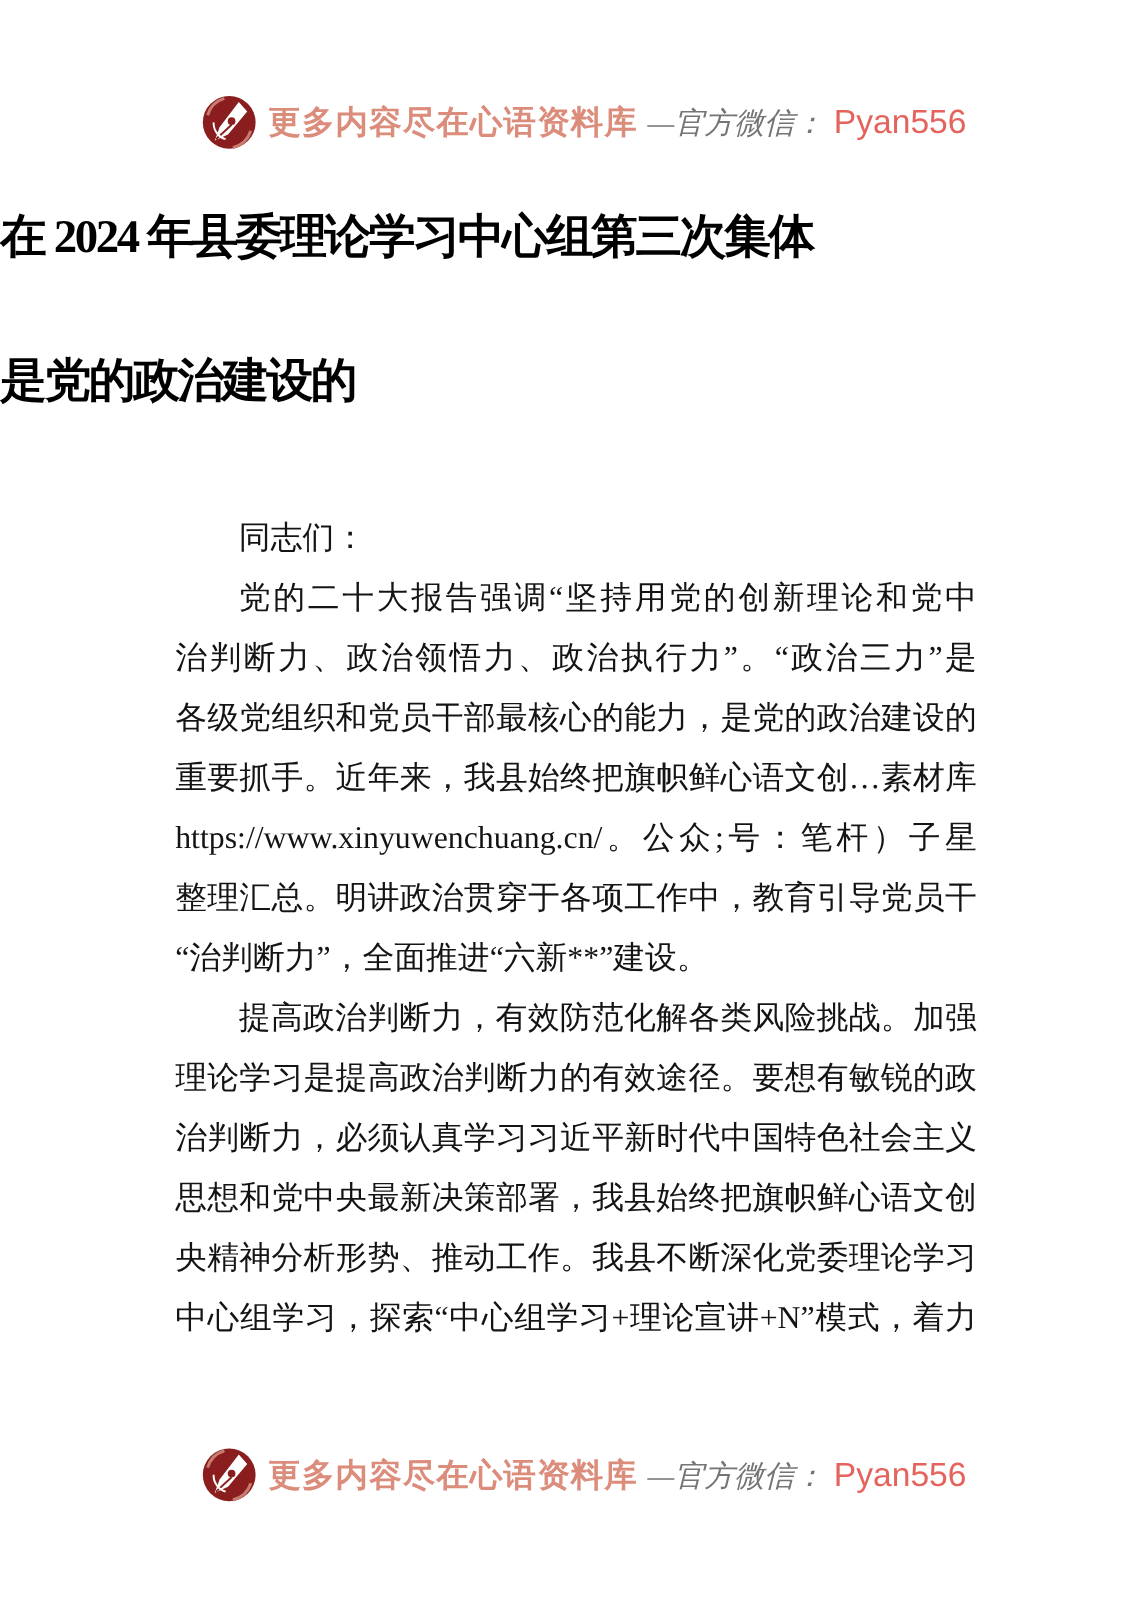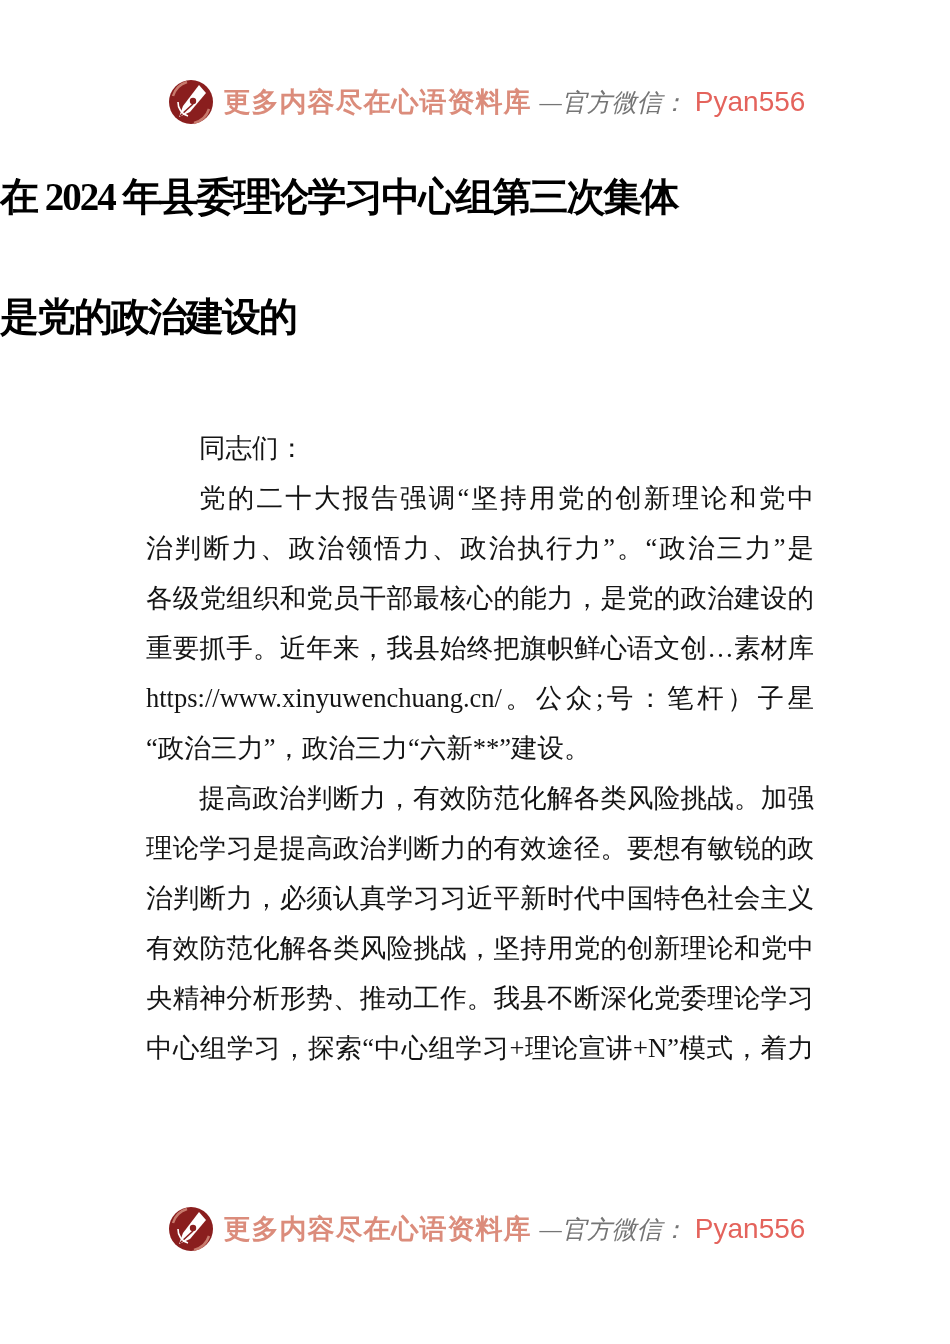--- a/index.html
+++ b/index.html
@@ -98,25 +98,26 @@
   <div class="title-line l1">在 2024 年县委理论学习中心组第三次集体</div>
   <div class="title-line l2">是党的政治建设的</div>
 
   <div class="doc-body">
       <div class="line indent">同志们：</div>
       <div class="line indent fill">党的二十大报告强调“坚持用党的创新理论和党中</div>
       <div class="line fill">治判断力、政治领悟力、政治执行力”。“政治三力”是</div>
       <div class="line fill">各级党组织和党员干部最核心的能力，是党的政治建设的</div>
       <div class="line fill">重要抓手。近年来，我县始终把旗帜鲜心语文创…素材库</div>
       <div class="line fill">https://www.xinyuwenchuang.cn/。公众;号：笔杆）子星域。</div>
-      <div class="line">“政治三力”，政治三力“六新**”建设。</div>
+      <div class="line fill">整理汇总。明讲政治贯穿于各项工作中，教育引导党员干</div>
+      <div class="line">“治判断力”，全面推进“六新**”建设。</div>
       <div class="line indent fill">提高政治判断力，有效防范化解各类风险挑战。加强</div>
       <div class="line fill">理论学习是提高政治判断力的有效途径。要想有敏锐的政</div>
       <div class="line fill">治判断力，必须认真学习习近平新时代中国特色社会主义</div>
-      <div class="line fill">有效防范化解各类风险挑战，坚持用党的创新理论和党中</div>
+      <div class="line fill">思想和党中央最新决策部署，我县始终把旗帜鲜心语文创</div>
       <div class="line fill">央精神分析形势、推动工作。我县不断深化党委理论学习</div>
       <div class="line fill">中心组学习，探索“中心组学习+理论宣讲+N”模式，着力</div>
     </div>
 
   <div class="brandbar footer">
     <svg class="logo" viewBox="0 0 50 52" xmlns="http://www.w3.org/2000/svg">
       <circle cx="25" cy="26" r="22" fill="#8a1e1e"></circle>
       <path d="M7 20 a21 21 0 0 1 14 -14" stroke="#c87b6e" stroke-width="2.5" fill="none"></path>
       <path d="M43 33 a21 21 0 0 1 -15 14" stroke="#c87b6e" stroke-width="2.5" fill="none"></path>
       <path d="M33 9 L40 17 L24 36 L13 41 L17 30 Z" fill="#ffffff"></path>

